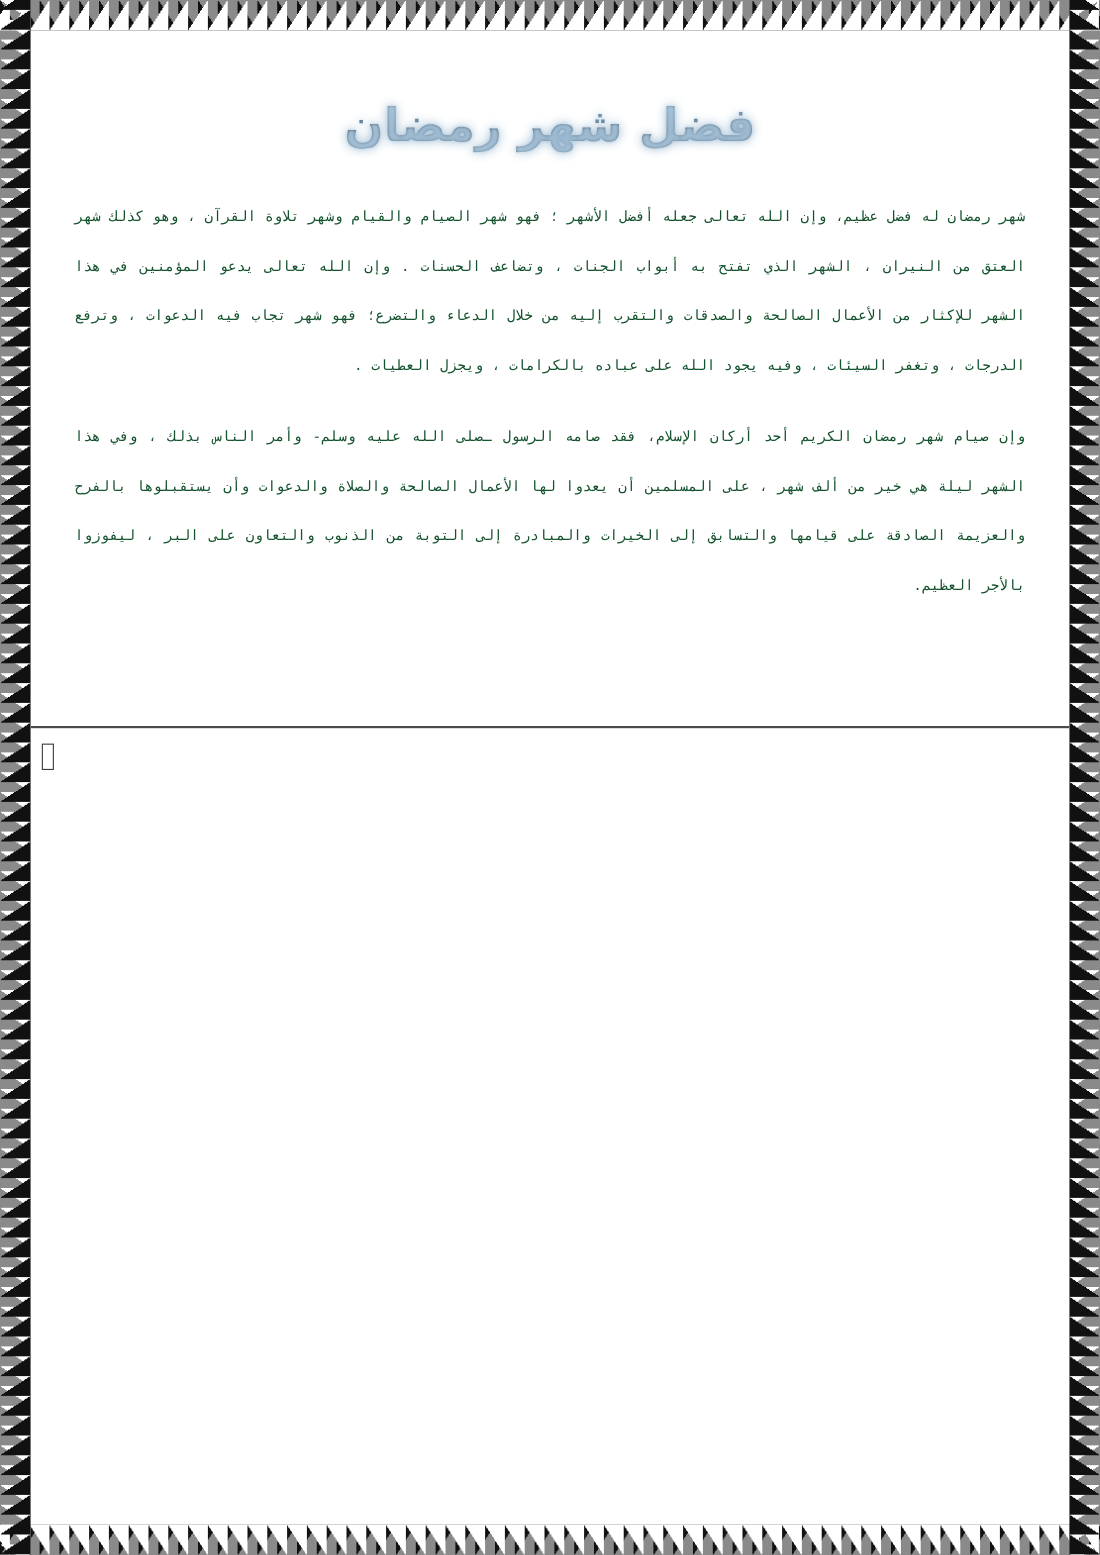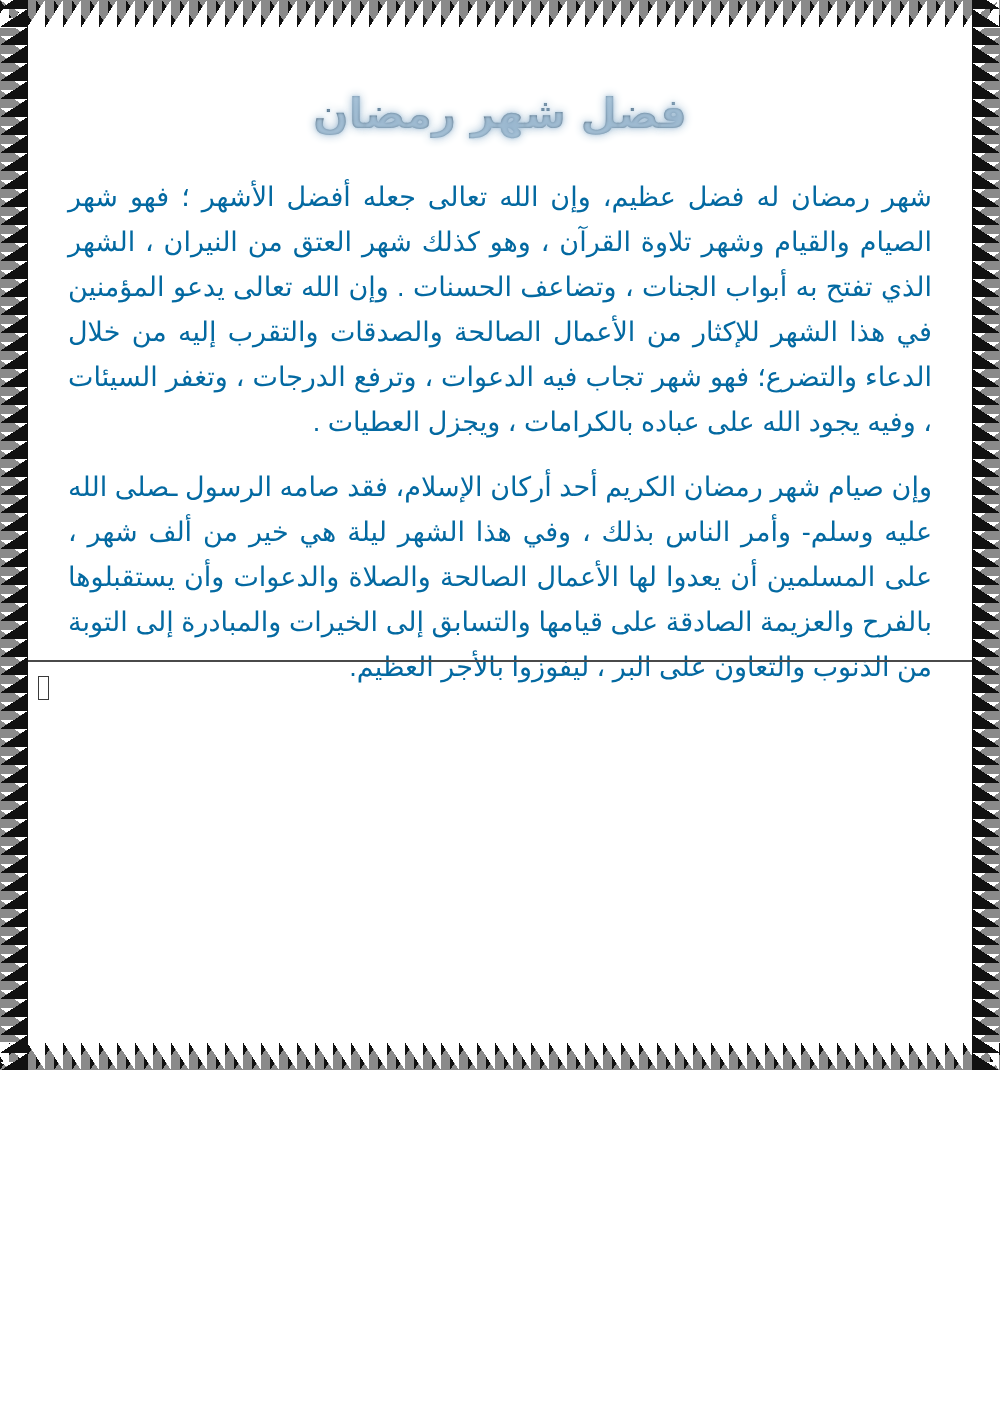--- a/index.html
+++ b/index.html
@@ -12,21 +12,21 @@
     height: 1414px;
     background: #ffffff;
     font-family: "DejaVu Sans", sans-serif;
     overflow: hidden;
   }
 
   
   .page {
     position: relative;
     width: 1000px;
-    height: 1070px;
+    height: 1414px;
     background: #ffffff;
     box-sizing: border-box;
   }
 
   .border-frame {
     position: absolute;
     inset: 0;
     background: #8a8a8a;
     padding: 28px;
     box-sizing: border-box;
@@ -112,24 +112,24 @@
     background: linear-gradient(180deg, #7e9bb3 0%, #24435c 45%, #0d2032 60%, #5d7d96 100%);
     -webkit-background-clip: text;
     background-clip: text;
     -webkit-text-fill-color: transparent;
     text-shadow: 0 0 10px rgba(150,180,205,0.95),
                  0 0 3px rgba(190,214,232,0.9);
     filter: drop-shadow(0 1px 0 rgba(255,255,255,0.9));
   }
 
   .body-text {
-    font-family: Liberation Sans, sans-serif;
-    font-size: 27px;
+    font-family: Liberation Mono, monospace;
+    font-size: 13px;
     line-height: 45px;
-    color: #0369a1;
+    color: #14532d;
     text-align: justify;
     text-justify: inter-word;
     margin: 0 0 20px 0;
     direction: rtl;
     unicode-bidi: isolate;
   }
   .body-text.last {
     margin-bottom: 0;
   }
 

